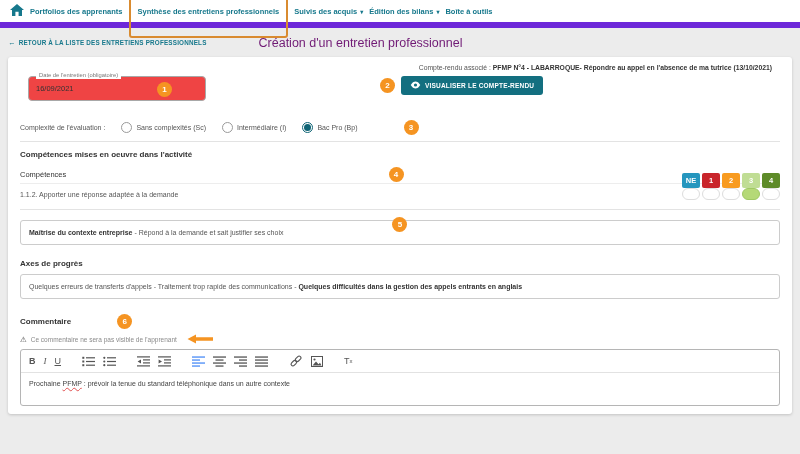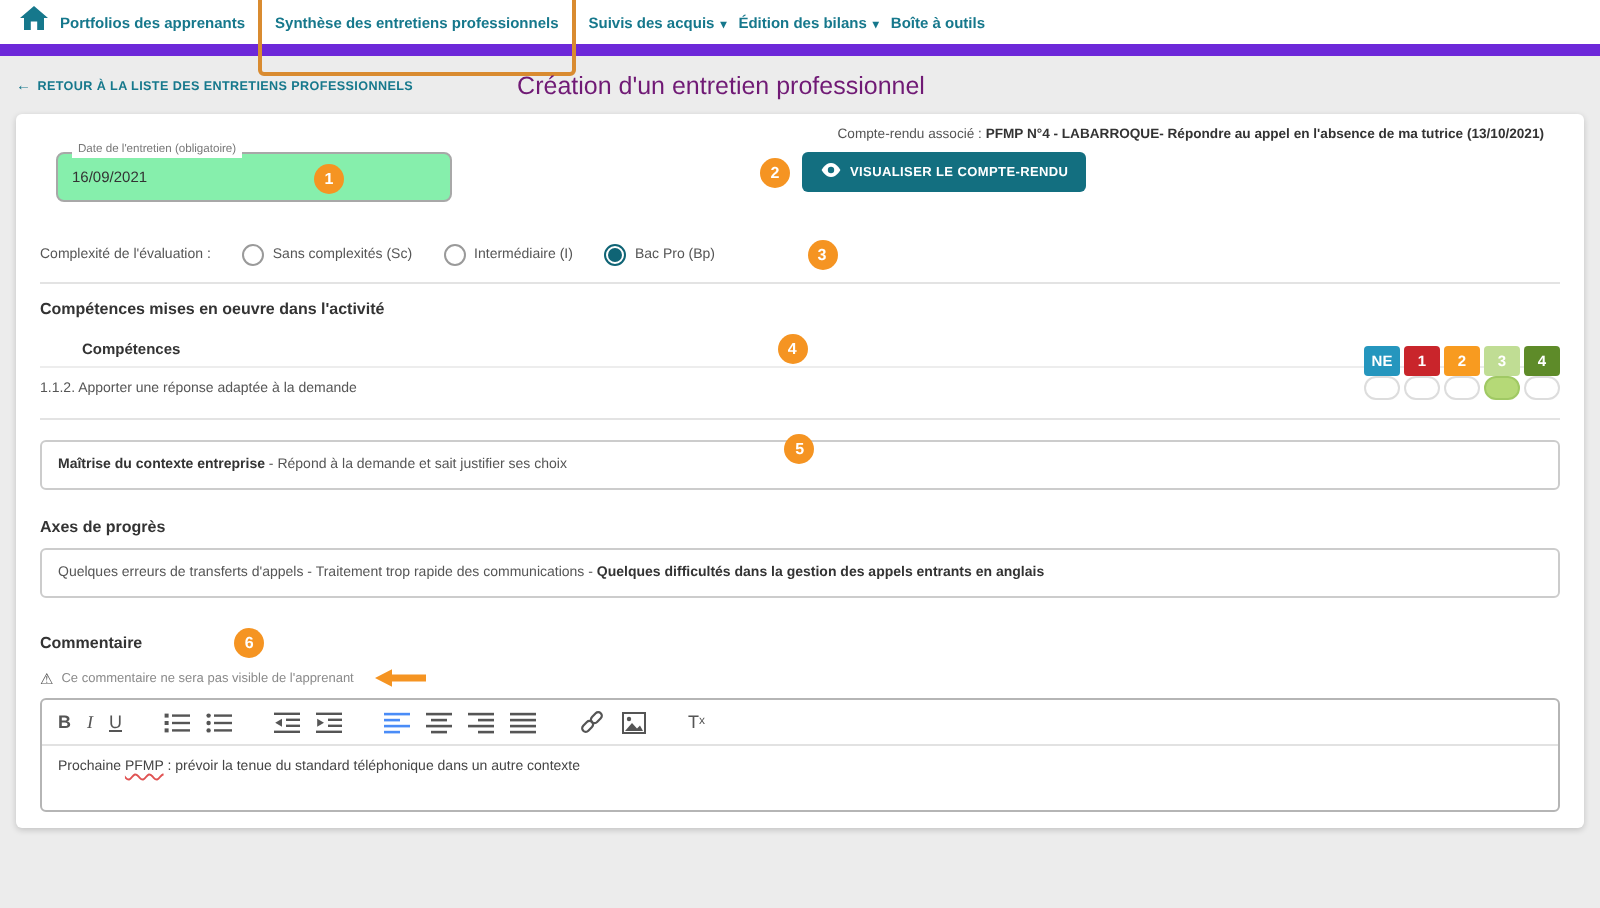--- a/index.html
+++ b/index.html
@@ -26,22 +26,22 @@
             display:flex; align-items:center; padding:0 12px; font-size:10px; }
   .banner b { margin-left:3px; }
   .content { padding:0 12px; }
 
   .badge { width:15px; height:15px; border-radius:50%; background:#f59422; color:#fff;
            font-size:8px; font-weight:bold; display:inline-flex; align-items:center;
            justify-content:center; flex:0 0 auto; }
 
   
   .row1 { position:relative; height:56px; }
-  .date-field { position:absolute; left:8px; top:19px; width:198px; height:25px;
-                border:1px solid #a8a8a8; border-radius:4px; background:#86efac; }
+  .date-field { position:absolute; left:8px; top:19px; width:178px; height:25px;
+                border:1px solid #a8a8a8; border-radius:4px; background:#ef4444; }
   .date-field input { position:absolute; inset:0; border:none; outline:none; background:transparent;
                       font-size:7.5px; color:#333; padding:0 7px; font-family:inherit; width:100%; }
   .date-label { position:absolute; top:-4px; left:7px; background:#fff; padding:0 3px;
                 font-size:5.8px; color:#777; line-height:1; }
   .badge-1 { position:absolute; left:128px; top:5px; }
   .report-block { position:absolute; right:8px; top:7px; width:392px; }
   .report-line { font-size:6.8px; color:#555; text-align:right; }
   .report-line b { color:#333; }
   .report-actions { margin-top:5px; display:flex; align-items:center; gap:6px; }
   .btn-dark { background:#136f80; color:#fff; border:none; border-radius:3px; font-size:6.5px;
@@ -55,21 +55,21 @@
            background:#fff; position:relative; flex:0 0 auto; }
   .radio.sel { border-color:#0f6475; }
   .radio.sel::after { content:""; position:absolute; inset:1px; background:#0f6475; border-radius:50%; }
   .badge-3 { margin-left:30px; }
   .divider { border-top:1px solid #e3e3e3; }
 
   
   .section-title { font-size:8px; font-weight:bold; color:#333; margin:8px 0 7px; }
   .comp-header { position:relative; display:flex; justify-content:space-between; align-items:center;
                  height:18px; border-bottom:1px solid #ededed; }
-  .comp-header .col { font-size:7.5px; font-weight:bold; color:#333;margin-left:21px; }
+  .comp-header .col { font-size:7.5px; font-weight:normal; color:#333; }
   .badge-4 { position:absolute; left:48.5%; top:1px; }
   .scale { display:flex; gap:2px; }
   .sq { width:18px; height:15px; border-radius:2px; color:#fff; font-size:7.5px; font-weight:bold;
         display:flex; align-items:center; justify-content:center;margin-top:12px; }
   .sq-0 { background:#2596be; } .sq-1 { background:#c9252b; } .sq-2 { background:#f89b20; }
   .sq-3 { background:#c0dd94; } .sq-4 { background:#5e8b29; }
   .comp-row { display:flex; justify-content:space-between; align-items:center; height:20px; }
   .comp-row .lbl { font-size:7px; color:#555; }
   .pills { display:flex; gap:2px; }
   .pill { width:18px; height:12px; border:1px solid #ddd; border-radius:6px; background:#fff; cursor:pointer; }

